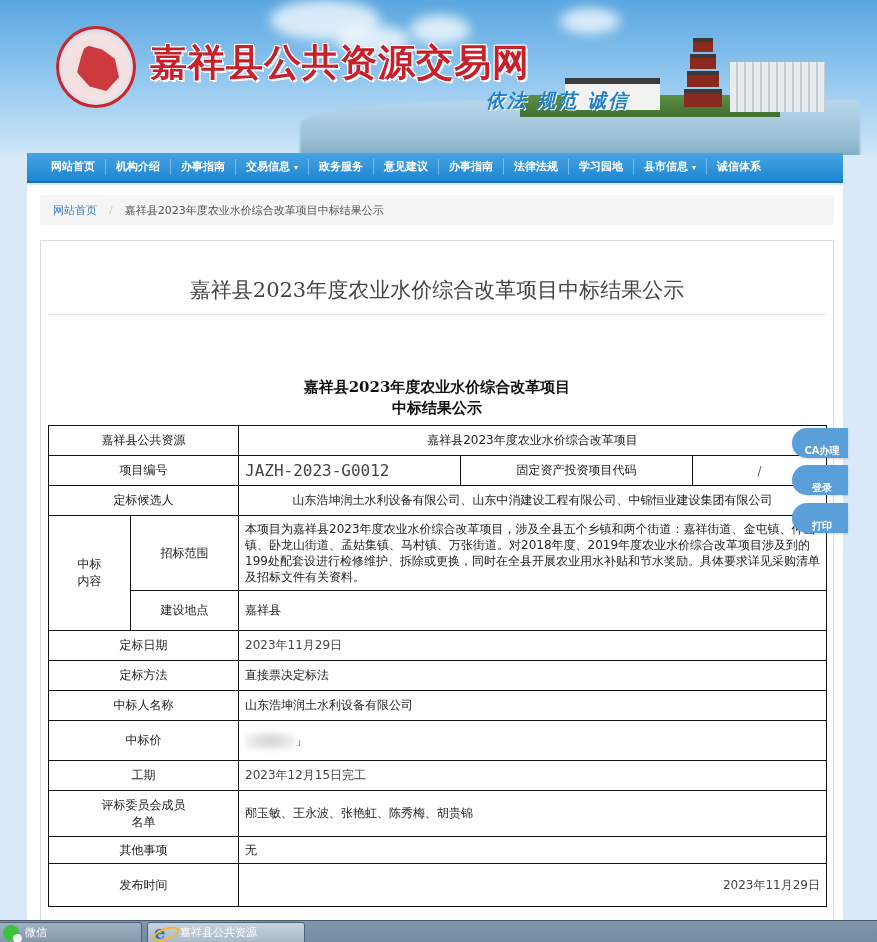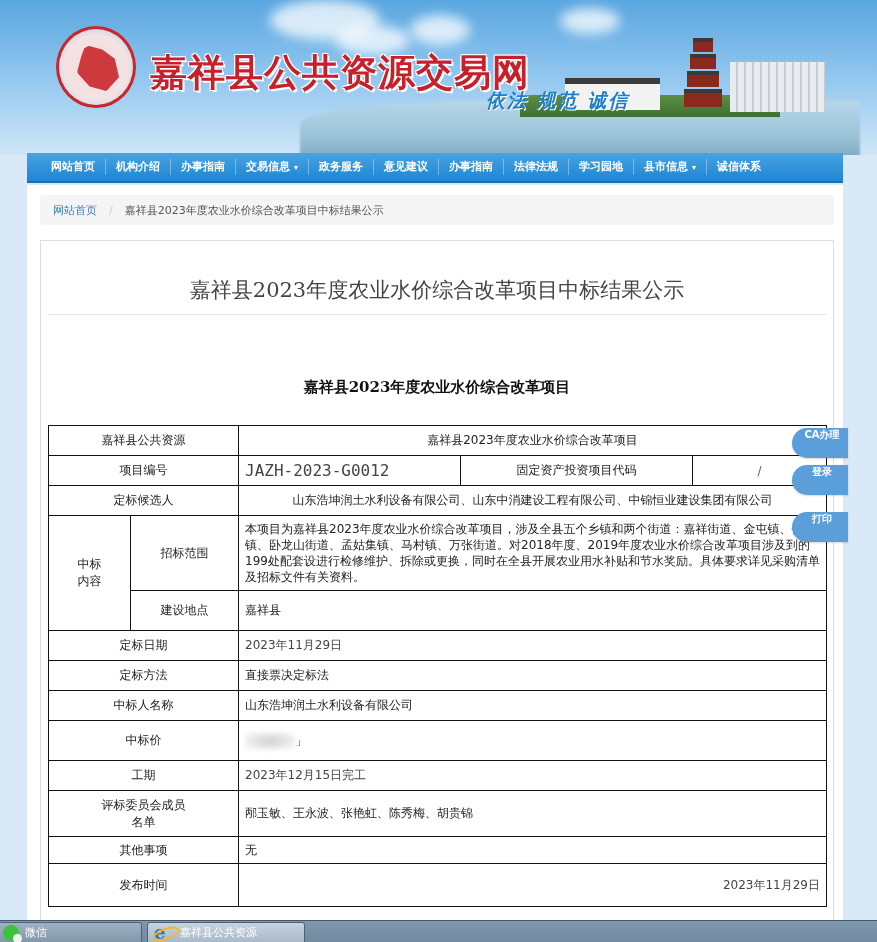--- a/index.html
+++ b/index.html
@@ -48,21 +48,21 @@
       border: 3px solid #c9272b; border-radius: 50%;
       background: radial-gradient(circle, #f3d9da 0%, #f4e3e4 60%, rgba(255,255,255,0.1) 100%);
     }
     .logo-seal .beast {
       position: absolute; left: 18px; top: 16px; width: 42px; height: 46px;
       background: #c9272b; border-radius: 40% 60% 30% 50%;
       clip-path: polygon(20% 0, 60% 10%, 90% 30%, 100% 70%, 70% 100%, 30% 90%, 0 60%, 10% 25%);
       opacity: .9;
     }
     .site-title {
-      position: absolute; left: 150px; top: 48px;
+      position: absolute; left: 150px; top: 38px;
       font-family: "DejaVu Sans", sans-serif; font-weight: bold;
       font-size: 37px; color: #c8202a; letter-spacing: 1px;
       text-shadow: 2px 2px 0 #fff, -1px -1px 0 #fff, 1px -1px 0 #fff, -1px 1px 0 #fff;
     }
     .slogan {
       position: absolute; left: 486px; top: 88px;
       font-family: "DejaVu Serif", serif; font-style: italic; font-weight: bold;
       font-size: 19px; color: #1f7fc8; letter-spacing: 2px;
       text-shadow: 1px 1px 0 #fff;
     }
@@ -133,21 +133,21 @@
       display: inline-block; width: 50px; height: 18px;
       background: radial-gradient(ellipse, #d0d0d0 0%, #ececec 60%, rgba(255,255,255,0) 100%);
       filter: blur(2px); vertical-align: middle;
     }
 
     
     .float-btn {
       position: absolute; left: 792px; width: 56px; height: 30px;
       background: #5a9fd9; color: #fff; font-weight: bold; font-size: 10px;
       border-radius: 18px 0 0 18px;
-      display: flex; align-items: flex-start; justify-content: center;
+      display: flex; align-items: flex-end; justify-content: center;
       padding-left: 4px; cursor: pointer;
       box-shadow: 0 1px 2px rgba(0,0,0,0.15);
     }
 
     
     .taskbar {
       position: absolute; left: 0; top: 920px; width: 877px; height: 32px;
       background: linear-gradient(180deg, #7f97ad 0%, #6e869c 100%);
       border-top: 1px solid #45596b;
     }
@@ -218,20 +218,21 @@
     <span class="home">网站首页</span>
     <span class="sep">/</span>
     <span class="current">嘉祥县2023年度农业水价综合改革项目中标结果公示</span>
   </div>
 
   <div class="article">
     <div class="article-title">嘉祥县2023年度农业水价综合改革项目中标结果公示</div>
     <div class="article-hr"></div>
     <div class="doc-title">
       <div>嘉祥县2023年度农业水价综合改革项目</div>
+      <div>中标结果公示</div>
     </div>
 
     <table class="result">
       <colgroup>
         <col style="width:82px">
         <col style="width:108px">
         <col style="width:222px">
         <col style="width:232px">
         <col style="width:134px">
       </colgroup>
@@ -303,21 +304,21 @@
       </table>
   </div>
 </div>
 
 <div class="float-btn" style="top:428px;">
     <span>CA办理</span>
   </div>
 <div class="float-btn" style="top:465px;">
     <span>登录</span>
   </div>
-<div class="float-btn" style="top:503px;margin-top:9px;">
+<div class="float-btn" style="top:503px;">
     <span>打印</span>
   </div>
 
 <div class="taskbar">
   <div class="task" style="left:-4px;width:146px;">
     <span class="wechat-icon"></span>
     <span>微信</span>
   </div>
   <div class="task active" style="left:147px;width:158px;">
     <span class="ie-icon">e</span>

